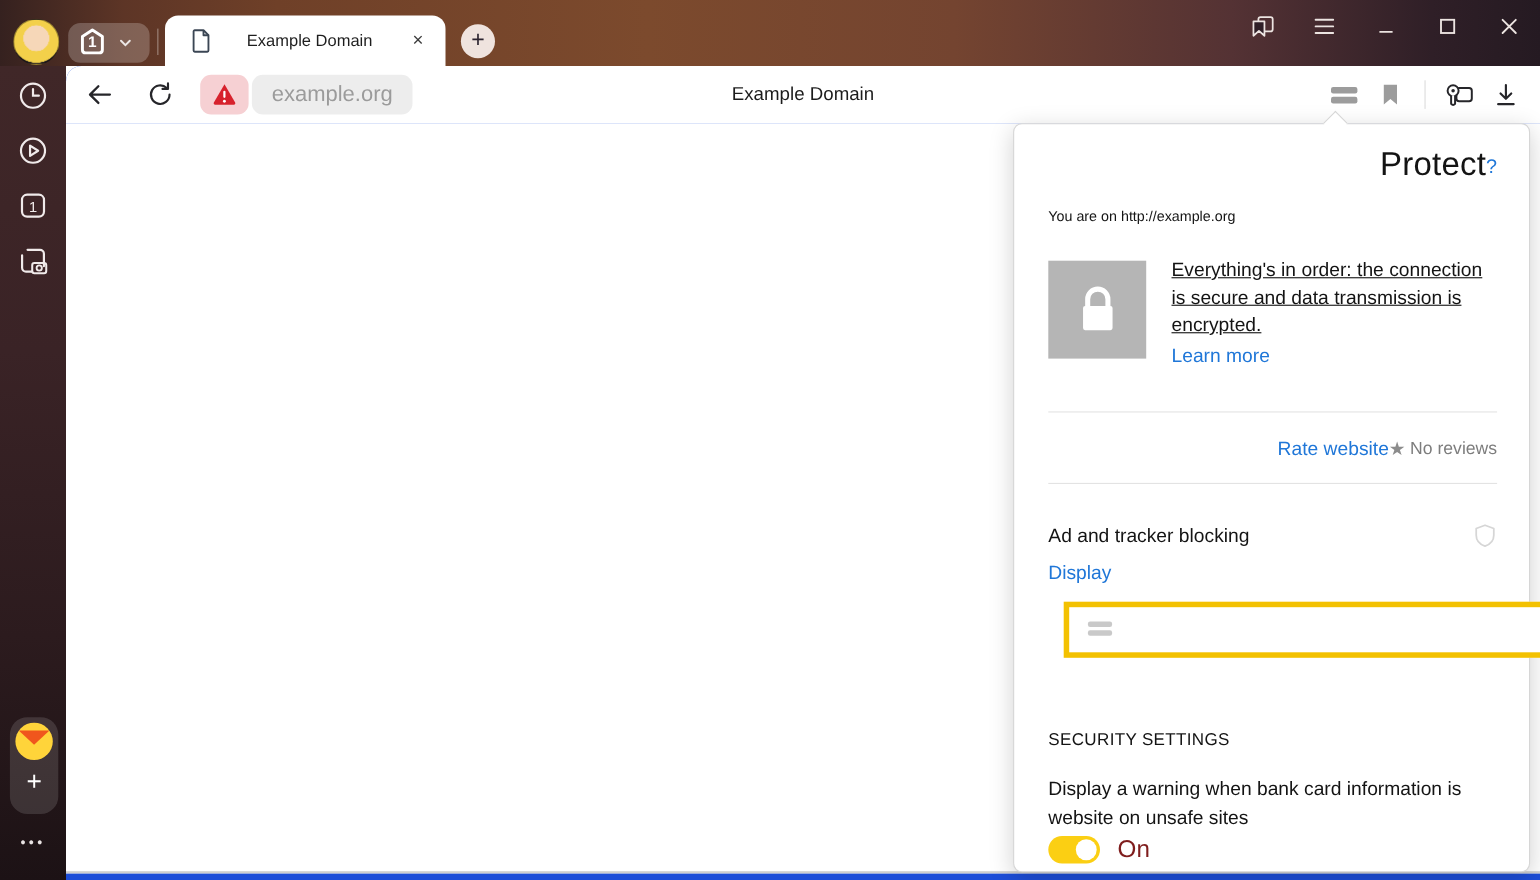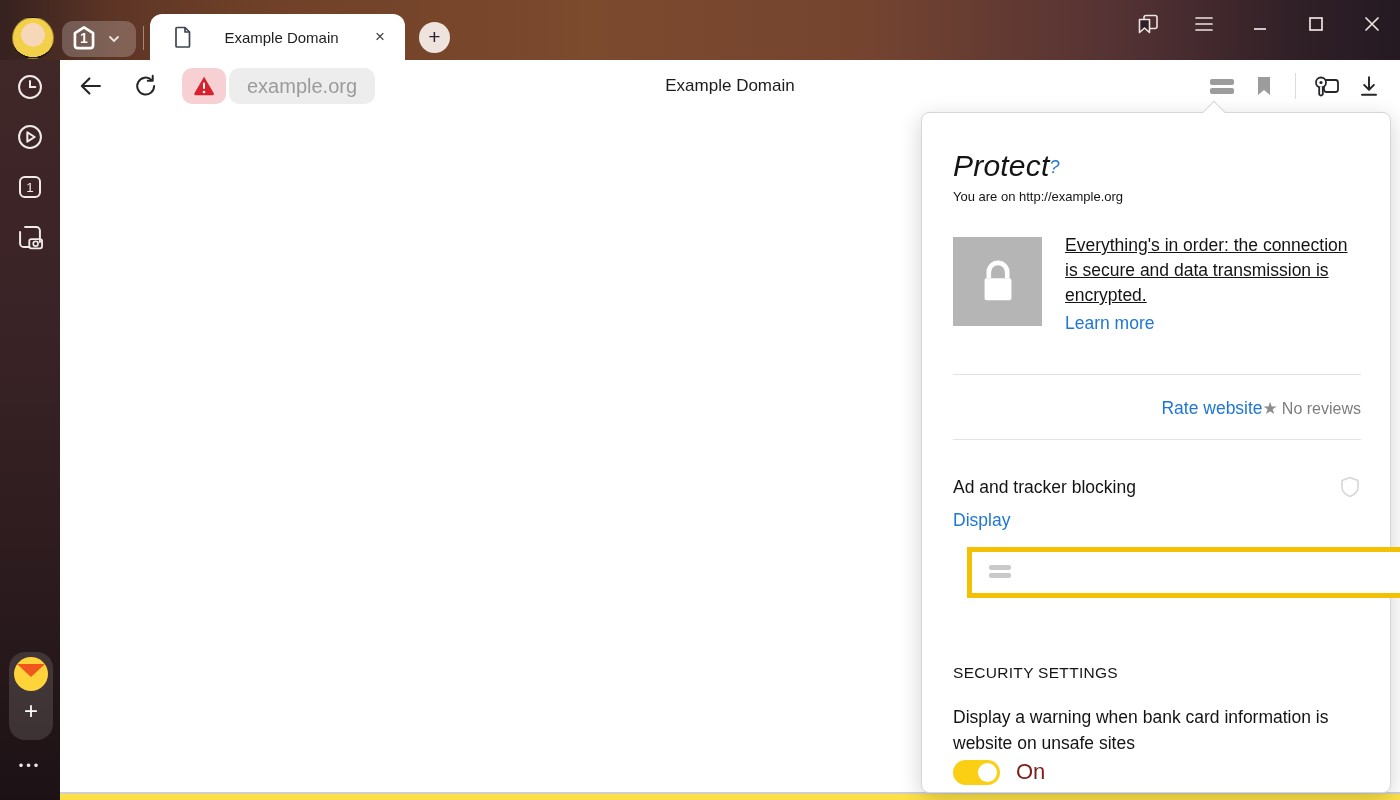--- a/index.html
+++ b/index.html
@@ -23,21 +23,21 @@
   .tab .doc { margin-left:8px; }
   .tab .title { flex:1; text-align:center; font-size:15px; color:#1e1e1e; white-space:nowrap; overflow:hidden; }
   .tab .close { width:22px; height:22px; display:flex; align-items:center; justify-content:center; color:#3c3c3c; font-size:17px; cursor:default; }
   #newtab { position:absolute; left:419px; top:22px; width:31px; height:31px; border-radius:50%;
     background:#efe3de; color:#2c2430; font-size:21px; line-height:29px; text-align:center; }
 
   #wincontrols { position:absolute; right:0; top:0; height:48px; display:flex; align-items:center; gap:0; }
   .winbtn { width:56px; height:48px; display:flex; align-items:center; justify-content:center; color:#ece4e1; }
 
   
-  #content { position:absolute; left:60px; top:60px; width:1340px; height:740px; background:#fde047;
+  #content { position:absolute; left:60px; top:60px; width:1340px; height:740px; background:#1d4ed8;
     border-top-left-radius:14px; }
   #toolbar { position:absolute; left:0; top:0; width:1340px; height:52px; background:#fff;
     border-top-left-radius:14px; display:flex; align-items:center; }
   .navbtn { width:40px; height:40px; display:flex; align-items:center; justify-content:center; }
   #back { margin-left:10px; } #reload { margin-left:16px; }
   #warn-badge { margin-left:16px; width:44px; height:36px; background:#f6d0d3; border-radius:10px;
     display:flex; align-items:center; justify-content:center; }
   #url-pill { margin-left:3px; height:36px; background:#ededed; border-radius:10px; padding:0 18px;
     display:flex; align-items:center; font-size:20px; color:#9b9b9b; }
   #page-title { position:absolute; left:0; width:1340px; text-align:center; font-size:17px; color:#1c1c1c; pointer-events:none; }
@@ -59,21 +59,21 @@
   #side-plus { color:#fff; font-size:24px; font-weight:300; margin-top:6px; }
   #side-dots { position:absolute; left:0; top:698px; width:60px; text-align:center; color:#e9e3e3; font-size:13px; letter-spacing:3px; }
 
   
   #panel { position:absolute; left:921px; top:112px; width:470px; height:681px; background:#fff;
     border:1px solid #d6d6d6; border-radius:8px; box-shadow:0 6px 22px rgba(0,0,0,.18); }
   #panel-arrow { position:absolute; left:284px; top:-9px; width:16px; height:16px; background:#fff;
     border-left:1px solid #d6d6d6; border-top:1px solid #d6d6d6; transform:rotate(45deg); }
   #panel-inner { position:absolute; left:31px; top:0; width:408px; }
   .link { color:#2077d8; }
-  #p-head { position:absolute; top:36px; width:408px; display:flex; justify-content:flex-start; align-items:flex-start;font-style:italic; }
+  #p-head { position:absolute; top:20px; width:408px; display:flex; justify-content:flex-end; align-items:flex-start; }
   #p-title { font-size:30px; font-weight:400; color:#141414; letter-spacing:.2px; }
   #p-help { font-size:18px; margin-top:8px; }
   #p-site { position:absolute; top:76px; font-size:13px; color:#141414; }
   #p-lock { position:absolute; top:124px; width:89px; height:89px; background:#b5b5b5; display:flex; align-items:center; justify-content:center; }
   #p-status { position:absolute; left:112px; top:120px; width:296px; font-size:17.5px; line-height:25px; color:#141414;text-decoration:underline; }
   #p-learn { position:absolute; left:112px; top:200px; font-size:17.5px; }
   .divider { position:absolute; width:408px; height:1px; background:#e3e3e3; }
   #p-rate-row { position:absolute; top:285px; width:408px; display:flex; justify-content:flex-end; align-items:center; }
   #p-rate { font-size:17.5px; }
   #p-reviews { color:#7d7d7d; font-size:16px; display:flex; align-items:center; gap:4px; }

